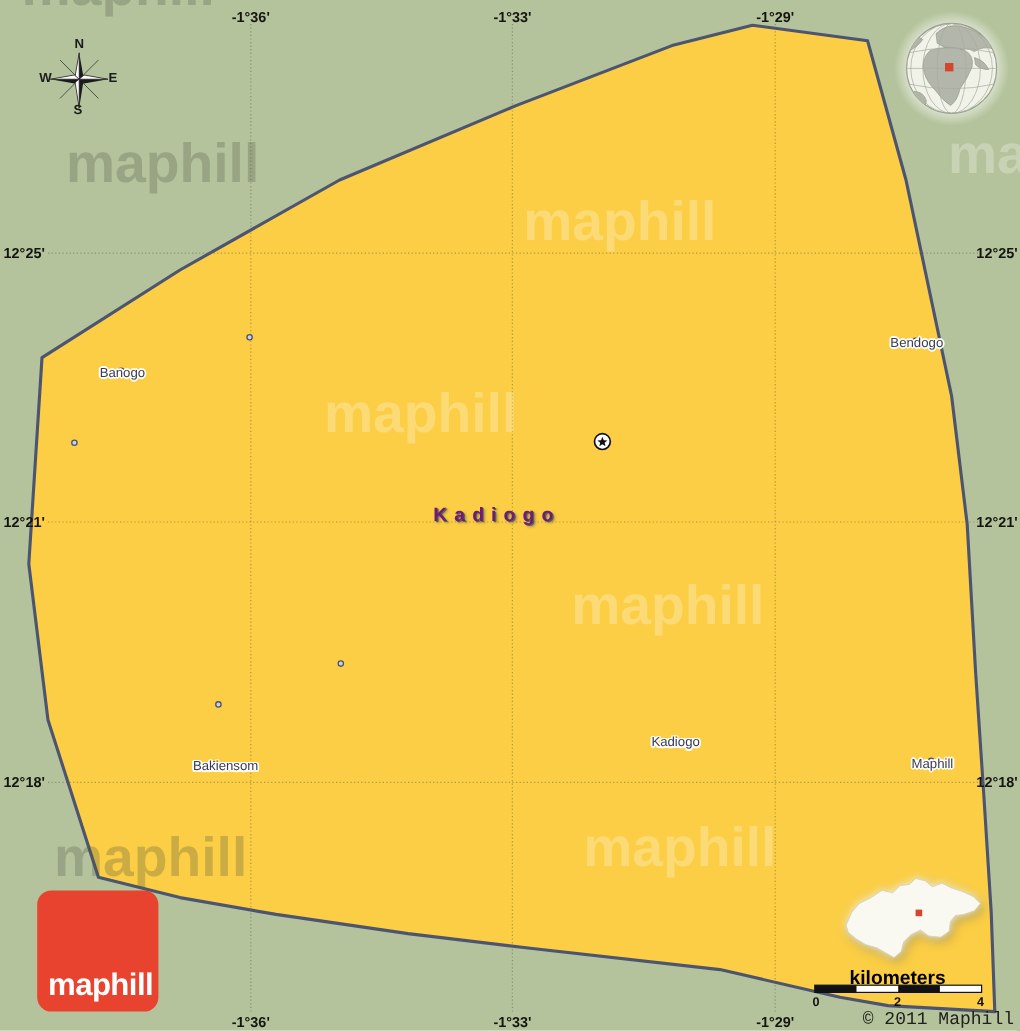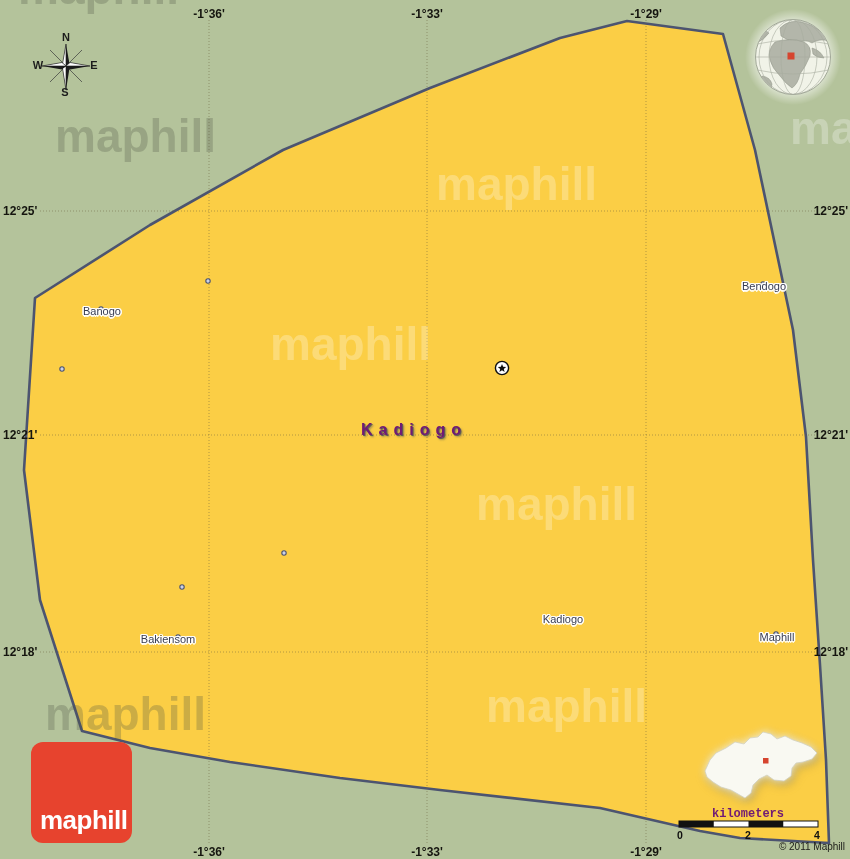--- a/index.html
+++ b/index.html
@@ -22,23 +22,23 @@
         color:#373c52;white-space:nowrap;
         text-shadow:-1px -1px 0 #fff,1px -1px 0 #fff,-1px 1px 0 #fff,1px 1px 0 #fff,
                     -1.5px 0 0 #fff,1.5px 0 0 #fff,0 -1.5px 0 #fff,0 1.5px 0 #fff;margin-top:12px;}
   
   .region-label{position:absolute;transform:translate(-50%,-50%);font-size:16px;font-weight:bold;
         color:#701a75;letter-spacing:6px;white-space:nowrap;
         text-shadow:1px 1px 0 rgba(90,90,85,.95),2px 2px 2px rgba(90,90,80,.55);}
   
   .compass-letter{position:absolute;transform:translate(-50%,-50%);font-size:11px;font-weight:bold;color:#1c1c1c;}
   
-  .scale-title{position:absolute;transform:translateX(-50%);font-size:12px;font-weight:bold;color:#701a75;font-family:Liberation Mono, monospace;}
+  .scale-title{position:absolute;transform:translateX(-50%);font-size:16px;font-weight:bold;color:#000000;}
   .scale-tick{position:absolute;transform:translateX(-50%);font-size:10.5px;font-weight:bold;color:#101010;}
-  .copyright{position:absolute;right:5px;top:841px;font-size:10px;color:#20201c;}
+  .copyright{position:absolute;right:5px;top:841px;font-size:15px;color:#20201c;font-family:Liberation Mono, monospace;}
   
   .logo{position:absolute;left:31px;top:742px;width:101px;height:101px;border-radius:12px;
         background:#e7432e;cursor:pointer;}
   .logo span{position:absolute;left:9px;bottom:7px;color:#fff;font-size:26px;font-weight:bold;
         letter-spacing:-0.5px;}
 </style>
 </head>
 <body>
 
 <div id="stage">
@@ -165,16 +165,16 @@
       <div class="coord left" style="top:211px">12°25'</div>
       <div class="coord right" style="top:211px">12°25'</div>
       <div class="coord left" style="top:435px">12°21'</div>
       <div class="coord right" style="top:435px">12°21'</div>
       <div class="coord left" style="top:652px">12°18'</div>
       <div class="coord right" style="top:652px">12°18'</div>
       <div class="town" style="left:102px;top:299px">Banogo</div>
       <div class="town" style="left:764px;top:274px">Bendogo</div>
       <div class="town" style="left:563px;top:607px">Kadiogo</div>
       <div class="town" style="left:777px;top:625px">Maphill</div>
-      <div class="town" style="left:168px;top:627px">Bakiensom</div>
+      <div class="town" style="left:188px;top:627px">Bakiensom</div>
     </div>
 
 </div>
 
 </body></html>

